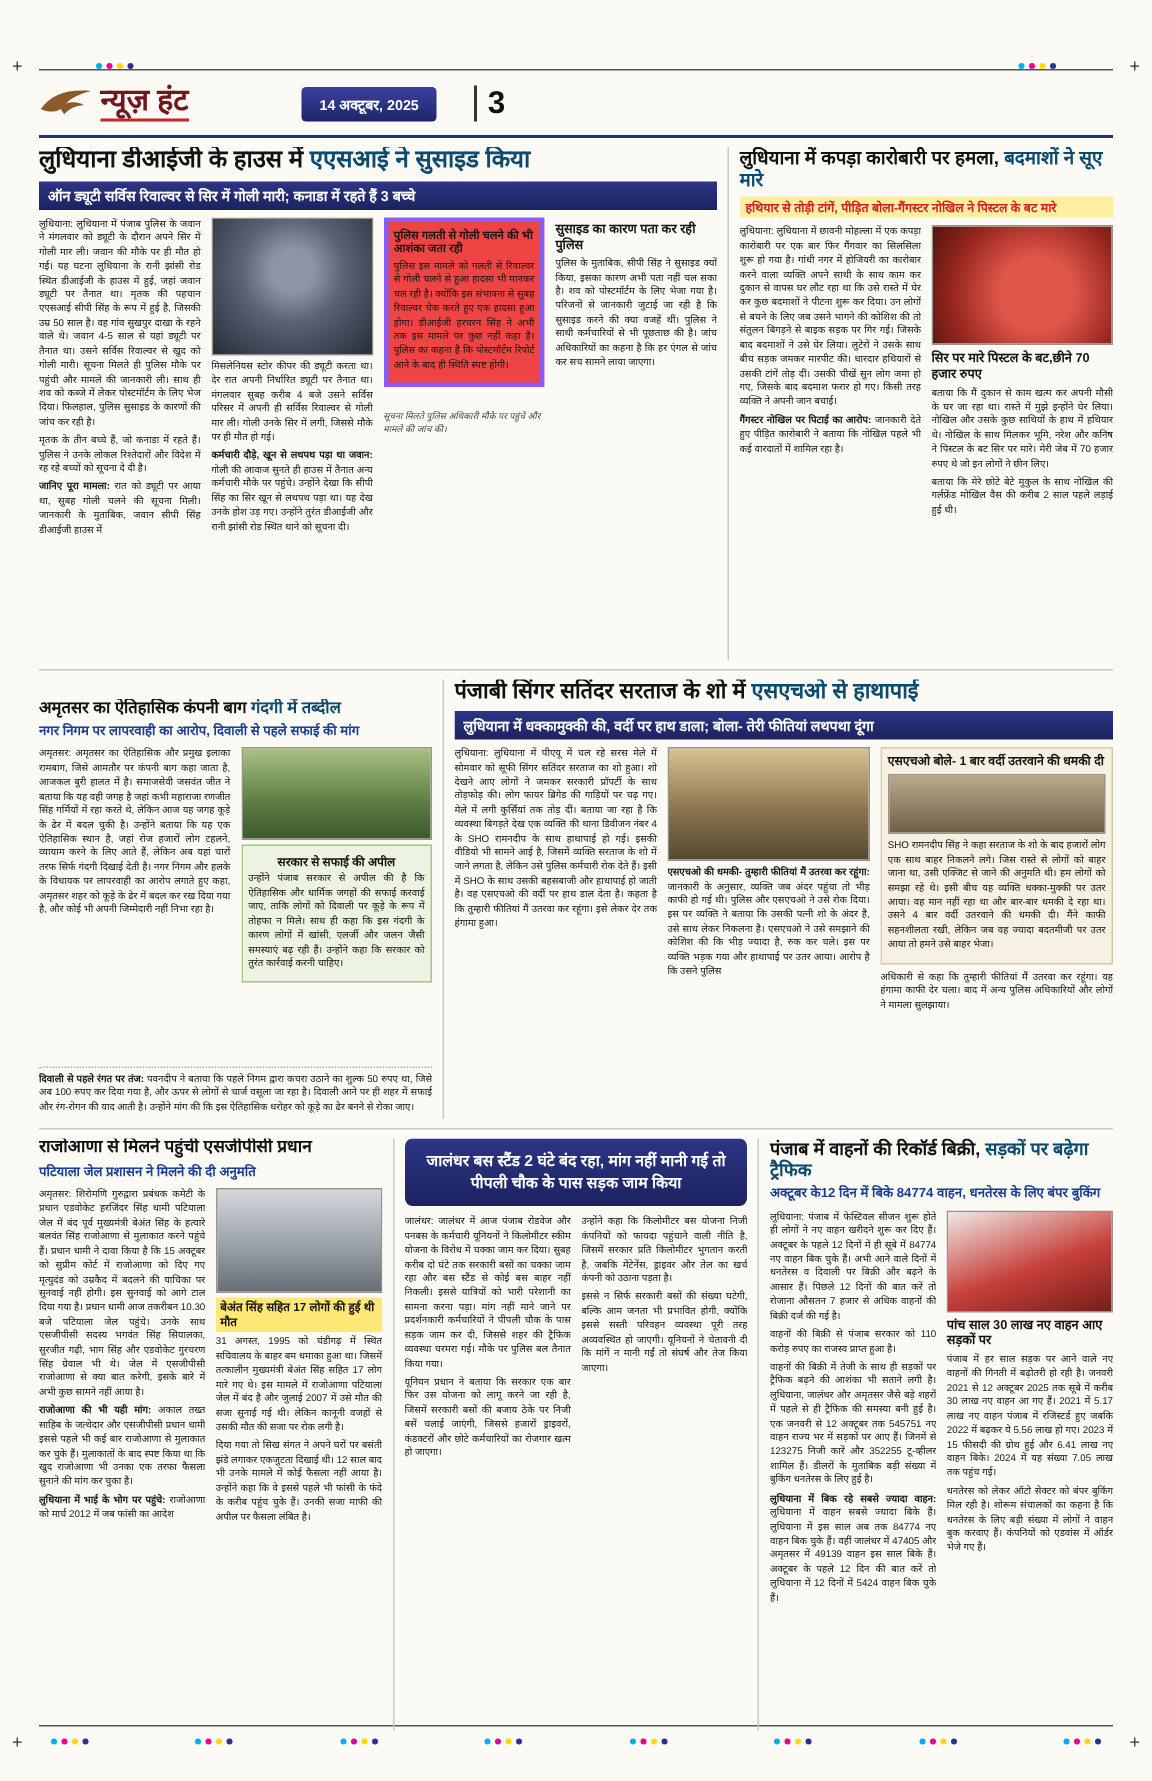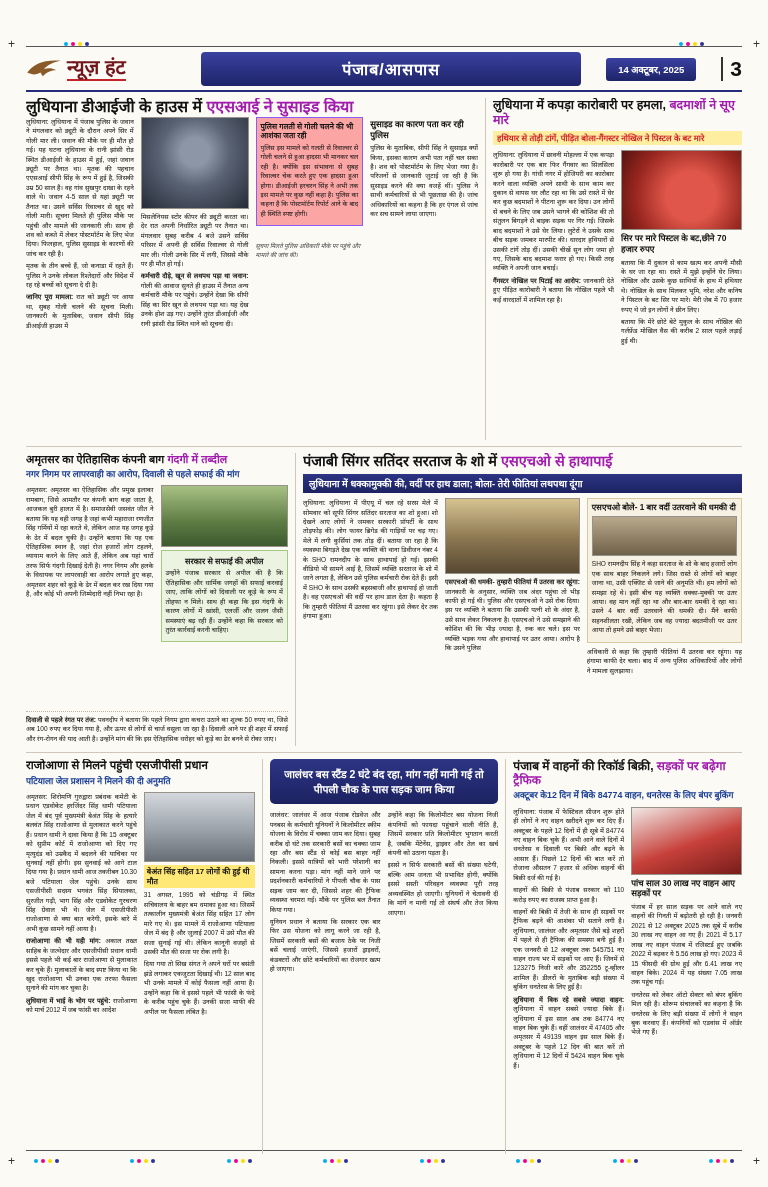--- a/index.html
+++ b/index.html
@@ -30,50 +30,50 @@
   .datebox{background:linear-gradient(#3a41a0,#1e2468);color:#fff;font-size:9.5px;font-weight:bold;padding:5px 12px;border-radius:3px;white-space:nowrap;}
   .pagenum{font-size:21px;font-weight:bold;color:#111;border-left:2px solid #333;padding-left:7px;}
   .mast-rule{border-top:2px solid #262d7d;margin-top:4px;}
 
   
   .row{display:flex;margin-top:6px;overflow:hidden;}
   .row1{height:342px;} .row2{height:300px;border-top:1px solid #cfc8ba;padding-top:6px;} .row3{height:402px;border-top:1px solid #cfc8ba;padding-top:6px;}
   .vsep{width:1px;background:#cfc8ba;margin:0 7px;flex:none;}
   .art{display:flex;flex-direction:column;overflow:hidden;min-width:0;}
   .art-a{width:452px;flex:none;} .art-b{flex:1;}
-  .art-c{width:262px;flex:none;} .art-d{flex:1;}
+  .art-c{width:262px;flex:none;margin-top:13px;} .art-d{flex:1;}
   .art-e,.art-f,.art-g{flex:1;}
   .cols{display:flex;gap:7px;flex:1;overflow:hidden;}
   .col{flex:1;min-width:0;overflow:hidden;}
   .colw{flex:1.15;}
 
   .hl{font-weight:bold;line-height:1.18;color:#121212;}
   .hl-a{font-size:16px;} .hl-b{font-size:12.5px;} .hl-c{font-size:11px;}
   .hl-d{font-size:14.5px;} .hl-e{font-size:11.5px;} .hl-g{font-size:12px;}
-  .red{color:#a21caf;text-align:center;}
+  .red{color:#0c4a6e;text-align:center;}
 
   .navybar{background:linear-gradient(#2d3585,#1c2260);color:#fff;font-weight:bold;font-size:9.5px;padding:3px 6px;margin:4px 0 5px;}
   .bluehead{color:#1b3f94;font-weight:bold;font-size:8.8px;margin:3px 0 5px;line-height:1.3;}
   .ystrip{background:#fdeea0;color:#d2232a;font-weight:bold;font-size:8.3px;padding:2px 4px;margin:3px 0 5px;line-height:1.3;}
 
   p{font-size:6.5px;line-height:1.45;text-align:justify;margin-bottom:3px;}
   .lead b{font-weight:bold;}
   .bhead{font-weight:bold;font-size:8.5px;line-height:1.25;text-align:left;margin:2px 0 3px;}
   .caption{font-size:6px;color:#444;font-style:italic;text-align:left;}
 
   .photo{width:100%;border:1px solid #97938b;margin-bottom:3px;}
   .ph-officer{height:92px;background:radial-gradient(circle at 50% 38%,#8d96a6 0 18%,#5a6374 45%,#262c38 100%);}
   .ph-car{height:80px;background:radial-gradient(circle at 58% 58%,#e0564a 0 30%,#97261f 68%,#541310 100%);}
   .ph-park{height:62px;background:linear-gradient(180deg,#a9c184 0%,#5d7c44 60%,#3c5a2d 100%);}
   .ph-crowd{height:76px;background:linear-gradient(180deg,#d6c390 0%,#8a7550 55%,#574831 100%);}
   .ph-sho{height:40px;background:linear-gradient(180deg,#b9a98c,#6f6049);}
   .ph-jail{height:70px;background:linear-gradient(180deg,#d4d8dd 0%,#9aa1a9 55%,#666d75 100%);}
   .ph-showroom{height:68px;background:linear-gradient(160deg,#f0e9e6 0%,#c7403a 55%,#771d1a 100%);}
 
-  .ybox{background:#fca5a5;border:1px solid #8b5cf6;padding:4px;margin-bottom:16px;}
+  .ybox{background:#ef4444;border:3px solid #8b5cf6;padding:4px;margin-bottom:16px;}
   .ybox h4{font-size:7.6px;font-weight:bold;margin-bottom:2px;line-height:1.25;}
   .gbox{background:#ecf4e1;border:1px solid #a4c87f;padding:4px;margin-bottom:3px;}
   .gbox h4{font-size:8px;font-weight:bold;text-align:center;margin-bottom:2px;}
   .dbox{background:#f6f1e3;border:1px solid #d8c9a0;padding:4px;margin-bottom:4px;}
   .dbox h4{font-size:8.2px;font-weight:bold;line-height:1.25;margin-bottom:3px;}
   .rybox{margin-bottom:3px;}
   .ytitle{display:block;background:#ffe876;font-weight:bold;font-size:7.8px;padding:2px 3px;margin-bottom:2px;line-height:1.25;}
   .busbox{background:linear-gradient(#2d3585,#1c2260);color:#fff;font-weight:bold;font-size:10.5px;line-height:1.4;padding:8px 9px;border-radius:5px;text-align:center;margin-bottom:6px;}
   .bottom{border-top:1px dotted #b9b2a4;padding-top:3px;margin-top:2px;}
 </style>
@@ -101,29 +101,29 @@
 
 <div class="content">
 
   <div class="masthead">
     <div class="logo">
       <svg viewBox="0 0 60 40" xmlns="http://www.w3.org/2000/svg">
           <path d="M2 26 C14 10 30 4 58 6 C42 10 36 14 30 20 C36 18 44 18 50 22 C40 22 34 26 28 32 L24 26 C18 30 10 30 2 26 Z" fill="#8a5a28"></path>
         </svg>
       <span class="logo-text">न्यूज़ हंट</span>
     </div>
-    <div class="banner">पंजाब/आसपास</div>
     <div class="datebox">14 अक्टूबर, 2025</div>
     <div class="pagenum">3</div>
   </div>
   <div class="mast-rule"></div>
 
   <section class="row row1">
     <article class="art art-a">
       <h1 class="hl hl-a"><span>लुधियाना डीआईजी के हाउस में </span><span class="red">एएसआई ने सुसाइड किया</span></h1>
+      <div class="navybar">ऑन ड्यूटी सर्विस रिवाल्वर से सिर में गोली मारी; कनाडा में रहते हैं 3 बच्चे</div>
       <div class="cols">
         <div class="col">
           <div>
               <p>लुधियाना: लुधियाना में पंजाब पुलिस के जवान ने मंगलवार को ड्यूटी के दौरान अपने सिर में गोली मार ली। जवान की मौके पर ही मौत हो गई। यह घटना लुधियाना के रानी झांसी रोड स्थित डीआईजी के हाउस में हुई, जहां जवान ड्यूटी पर तैनात था। मृतक की पहचान एएसआई सीपी सिंह के रूप में हुई है, जिसकी उम्र 50 साल है। वह गांव सुखपुर दाखा के रहने वाले थे। जवान 4-5 साल से यहां ड्यूटी पर तैनात था। उसने सर्विस रिवाल्वर से खुद को गोली मारी। सूचना मिलते ही पुलिस मौके पर पहुंची और मामले की जानकारी ली। साथ ही शव को कब्जे में लेकर पोस्टमॉर्टम के लिए भेज दिया। फिलहाल, पुलिस सुसाइड के कारणों की जांच कर रही है।</p>
               <p>मृतक के तीन बच्चे हैं, जो कनाडा में रहते हैं। पुलिस ने उनके लोकल रिश्तेदारों और विदेश में रह रहे बच्चों को सूचना दे दी है।</p>
             </div>
           <p class="lead"><b>जानिए पूरा मामला:</b> <span>रात को ड्यूटी पर आया था, सुबह गोली चलने की सूचना मिली। जानकारी के मुताबिक, जवान सीपी सिंह डीआईजी हाउस में</span></p>
         </div>
         <div class="col">
           <div class="photo ph-officer"></div>

